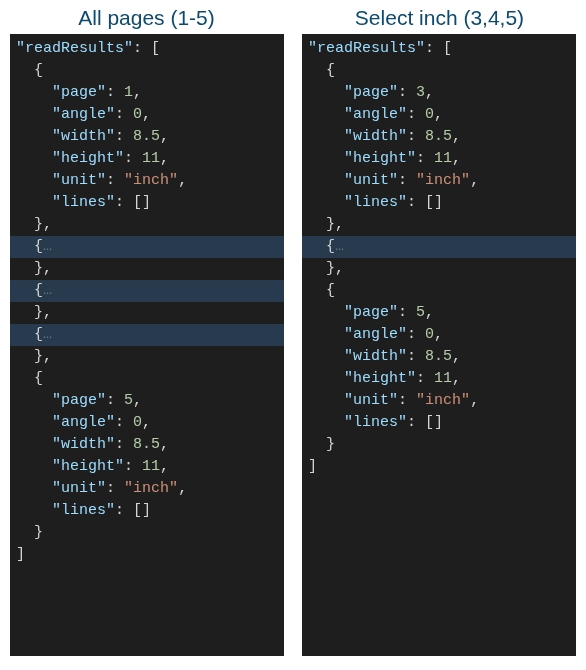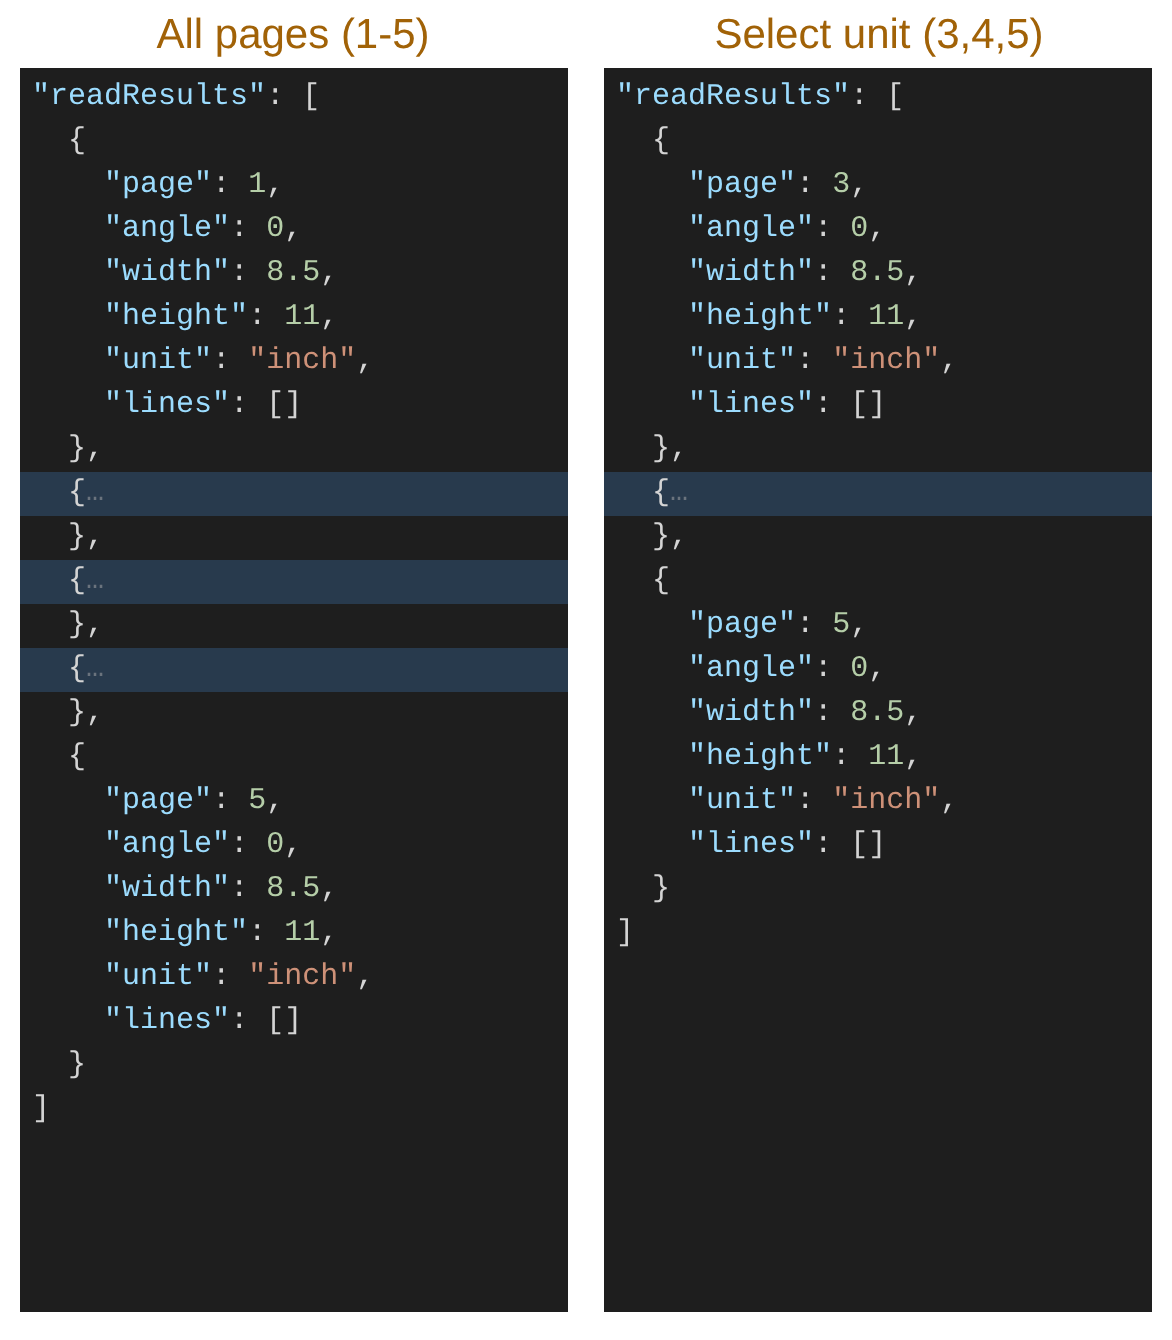--- a/index.html
+++ b/index.html
@@ -13,21 +13,21 @@
   }
   .titles {
     display: flex;
     width: 100%;
   }
   .title {
     flex: 1;
     text-align: center;
     font-size: 21px;
     padding: 6px 0 4px 0;
-    color: #a16207;
+    color: #0c4a6e;
   }
   .panels {
     display: flex;
     flex: 1;
     padding: 0 10px 14px 10px;
     gap: 18px;
   }
   .panel {
     flex: 1;
     background: #1e1e1e;
@@ -53,21 +53,21 @@
   }
   .fold-dots {
     color: #6a737d;
   }
 </style>
 </head>
 <body>
 
 <div class="titles">
   <div class="title">All pages (1-5)</div>
-  <div class="title">Select unit (3,4,5)</div>
+  <div class="title">Select inch (3,4,5)</div>
 </div>
 
 <div class="panels">
 
   <div class="panel">
     <div class="line"><span class="key">"</span><span class="key">readResults</span><span class="key">"</span><span class="punct">: [</span></div>
     <div class="line"><span class="brace">  {</span></div>
     <div class="line">    <span class="key">"</span><span class="key">page</span><span class="key">"</span><span class="punct">: </span><span class="num">1</span><span class="punct">,</span></div>
     <div class="line">    <span class="key">"</span><span class="key">angle</span><span class="key">"</span><span class="punct">: </span><span class="num">0</span><span class="punct">,</span></div>
     <div class="line">    <span class="key">"</span><span class="key">width</span><span class="key">"</span><span class="punct">: </span><span class="num">8.5</span><span class="punct">,</span></div>

